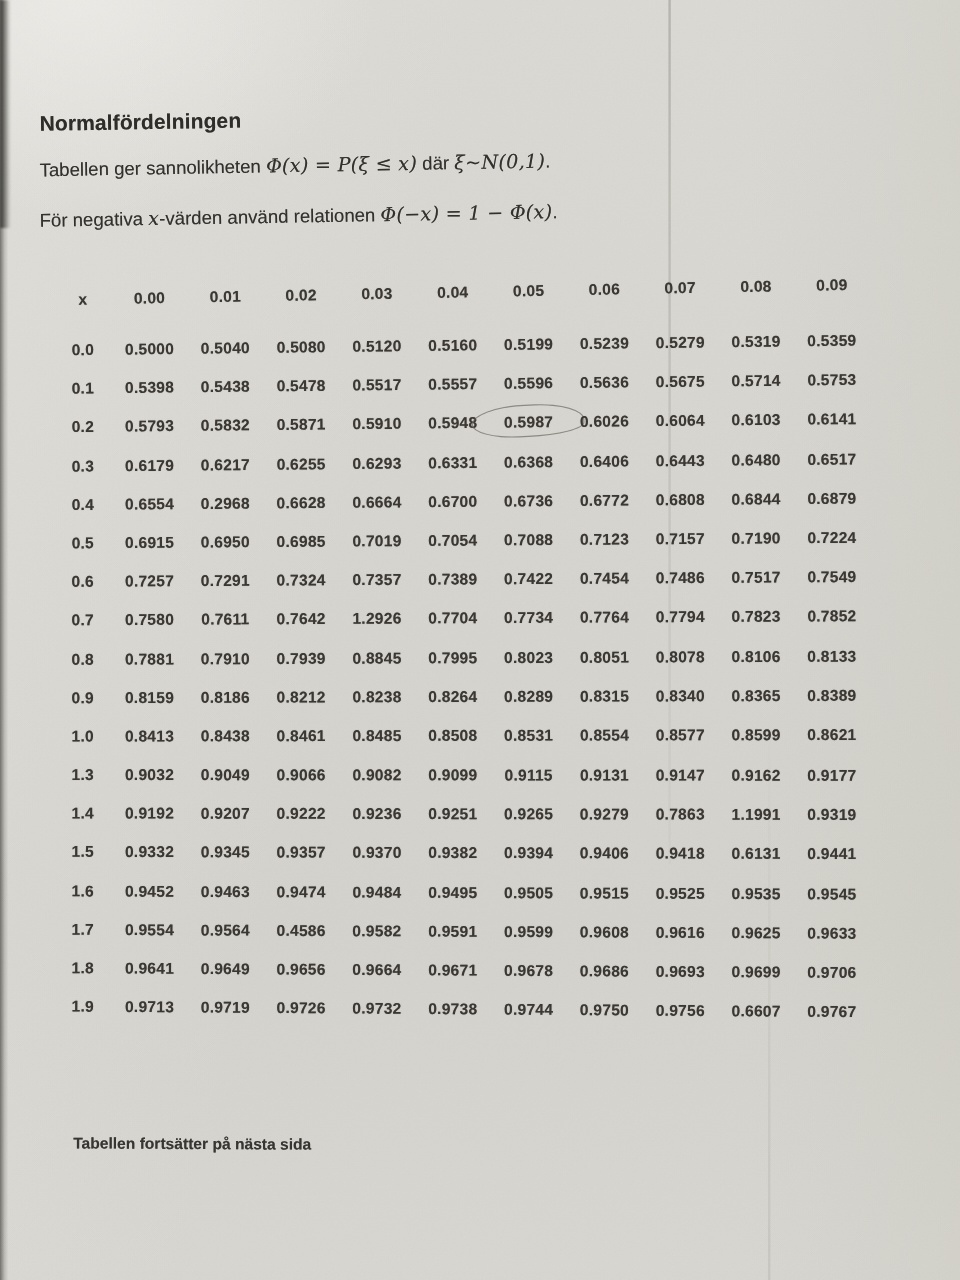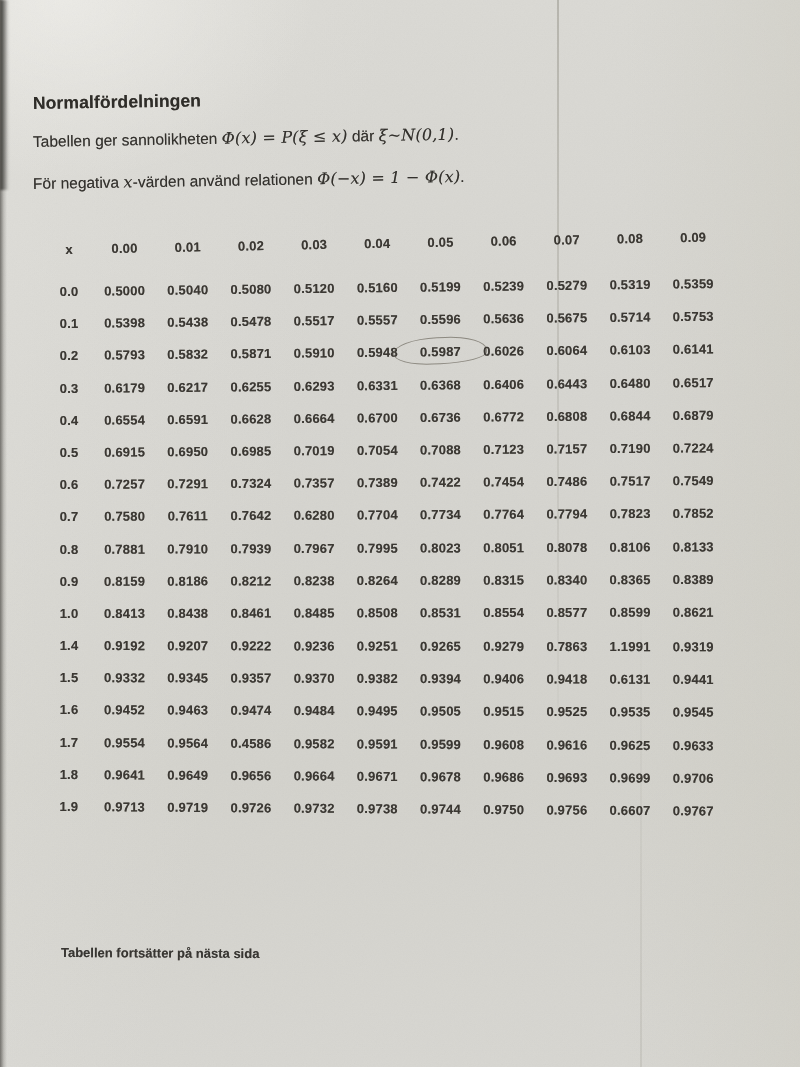--- a/index.html
+++ b/index.html
@@ -181,21 +181,21 @@
         <div class="cell">0.6331</div>
         <div class="cell">0.6368</div>
         <div class="cell">0.6406</div>
         <div class="cell">0.6443</div>
         <div class="cell">0.6480</div>
         <div class="cell">0.6517</div>
       </div>
       <div class="trow" style="transform: rotate(-0.468deg);">
         <div class="cell lbl">0.4</div>
         <div class="cell">0.6554</div>
-        <div class="cell">0.6591</div>
+        <div class="cell">0.2968</div>
         <div class="cell">0.6628</div>
         <div class="cell">0.6664</div>
         <div class="cell">0.6700</div>
         <div class="cell">0.6736</div>
         <div class="cell">0.6772</div>
         <div class="cell">0.6808</div>
         <div class="cell">0.6844</div>
         <div class="cell">0.6879</div>
       </div>
       <div class="trow" style="transform: rotate(-0.41deg);">
@@ -222,34 +222,34 @@
         <div class="cell">0.7454</div>
         <div class="cell">0.7486</div>
         <div class="cell">0.7517</div>
         <div class="cell">0.7549</div>
       </div>
       <div class="trow" style="transform: rotate(-0.294deg);">
         <div class="cell lbl">0.7</div>
         <div class="cell">0.7580</div>
         <div class="cell">0.7611</div>
         <div class="cell">0.7642</div>
-        <div class="cell">0.6280</div>
+        <div class="cell">1.2926</div>
         <div class="cell">0.7704</div>
         <div class="cell">0.7734</div>
         <div class="cell">0.7764</div>
         <div class="cell">0.7794</div>
         <div class="cell">0.7823</div>
         <div class="cell">0.7852</div>
       </div>
       <div class="trow" style="transform: rotate(-0.236deg);">
         <div class="cell lbl">0.8</div>
         <div class="cell">0.7881</div>
         <div class="cell">0.7910</div>
         <div class="cell">0.7939</div>
-        <div class="cell">0.7967</div>
+        <div class="cell">0.8845</div>
         <div class="cell">0.7995</div>
         <div class="cell">0.8023</div>
         <div class="cell">0.8051</div>
         <div class="cell">0.8078</div>
         <div class="cell">0.8106</div>
         <div class="cell">0.8133</div>
       </div>
       <div class="trow" style="transform: rotate(-0.178deg);">
         <div class="cell lbl">0.9</div>
         <div class="cell">0.8159</div>
@@ -269,20 +269,33 @@
         <div class="cell">0.8438</div>
         <div class="cell">0.8461</div>
         <div class="cell">0.8485</div>
         <div class="cell">0.8508</div>
         <div class="cell">0.8531</div>
         <div class="cell">0.8554</div>
         <div class="cell">0.8577</div>
         <div class="cell">0.8599</div>
         <div class="cell">0.8621</div>
       </div>
+      <div class="trow" style="transform: rotate(0.054deg);">
+        <div class="cell lbl">1.3</div>
+        <div class="cell">0.9032</div>
+        <div class="cell">0.9049</div>
+        <div class="cell">0.9066</div>
+        <div class="cell">0.9082</div>
+        <div class="cell">0.9099</div>
+        <div class="cell">0.9115</div>
+        <div class="cell">0.9131</div>
+        <div class="cell">0.9147</div>
+        <div class="cell">0.9162</div>
+        <div class="cell">0.9177</div>
+      </div>
       <div class="trow" style="transform: rotate(0.112deg);">
         <div class="cell lbl">1.4</div>
         <div class="cell">0.9192</div>
         <div class="cell">0.9207</div>
         <div class="cell">0.9222</div>
         <div class="cell">0.9236</div>
         <div class="cell">0.9251</div>
         <div class="cell">0.9265</div>
         <div class="cell">0.9279</div>
         <div class="cell">0.7863</div>

